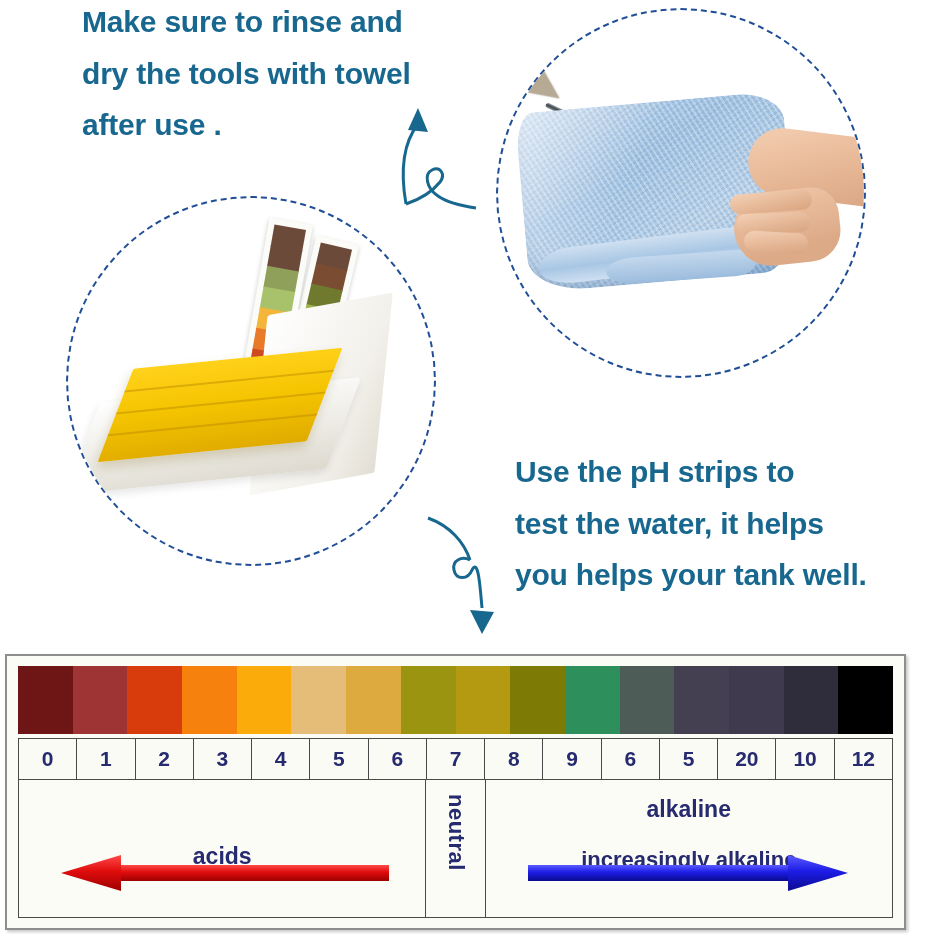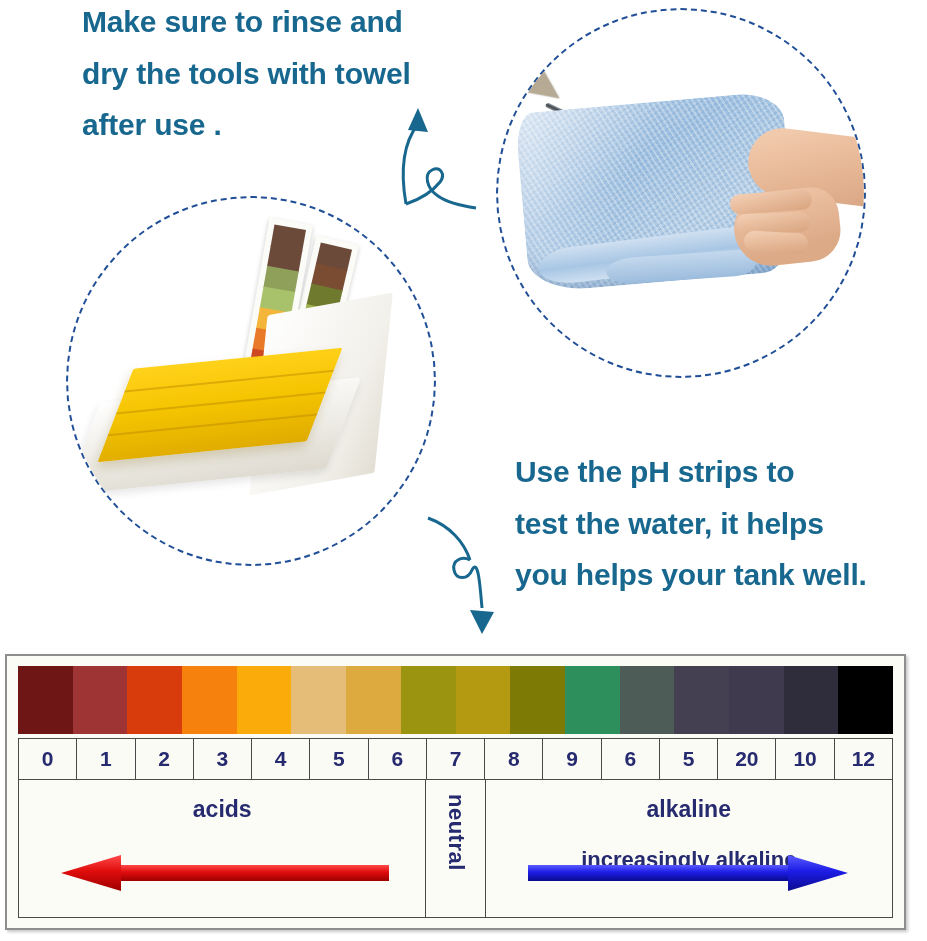--- a/index.html
+++ b/index.html
@@ -185,21 +185,21 @@
     display: flex;
     border: 1px solid #4a4a4a;
     border-top: none;
     box-sizing: border-box;
   }
   .region {
     position: relative;
     display: flex; flex-direction: column; align-items: center;
     box-sizing: border-box;
   }
-  #region-acids  { flex: 7 1 0; border-right: 1px solid #4a4a4a; }
+  #region-acids  { flex: 7 1 0; border-right: 1px solid #4a4a4a; justify-content: center; }
   #region-neutral{ flex: 1 1 0; border-right: 1px solid #4a4a4a; }
   #region-alkalis{ flex: 7 1 0; }
 
   .region-title {
     margin-top: 16px;
     font-size: 23px; font-weight: bold; color: #262a6e;
   }
   .region-sub {
     margin-top: 24px;
     font-size: 22px; font-weight: bold; color: #262a6e;

